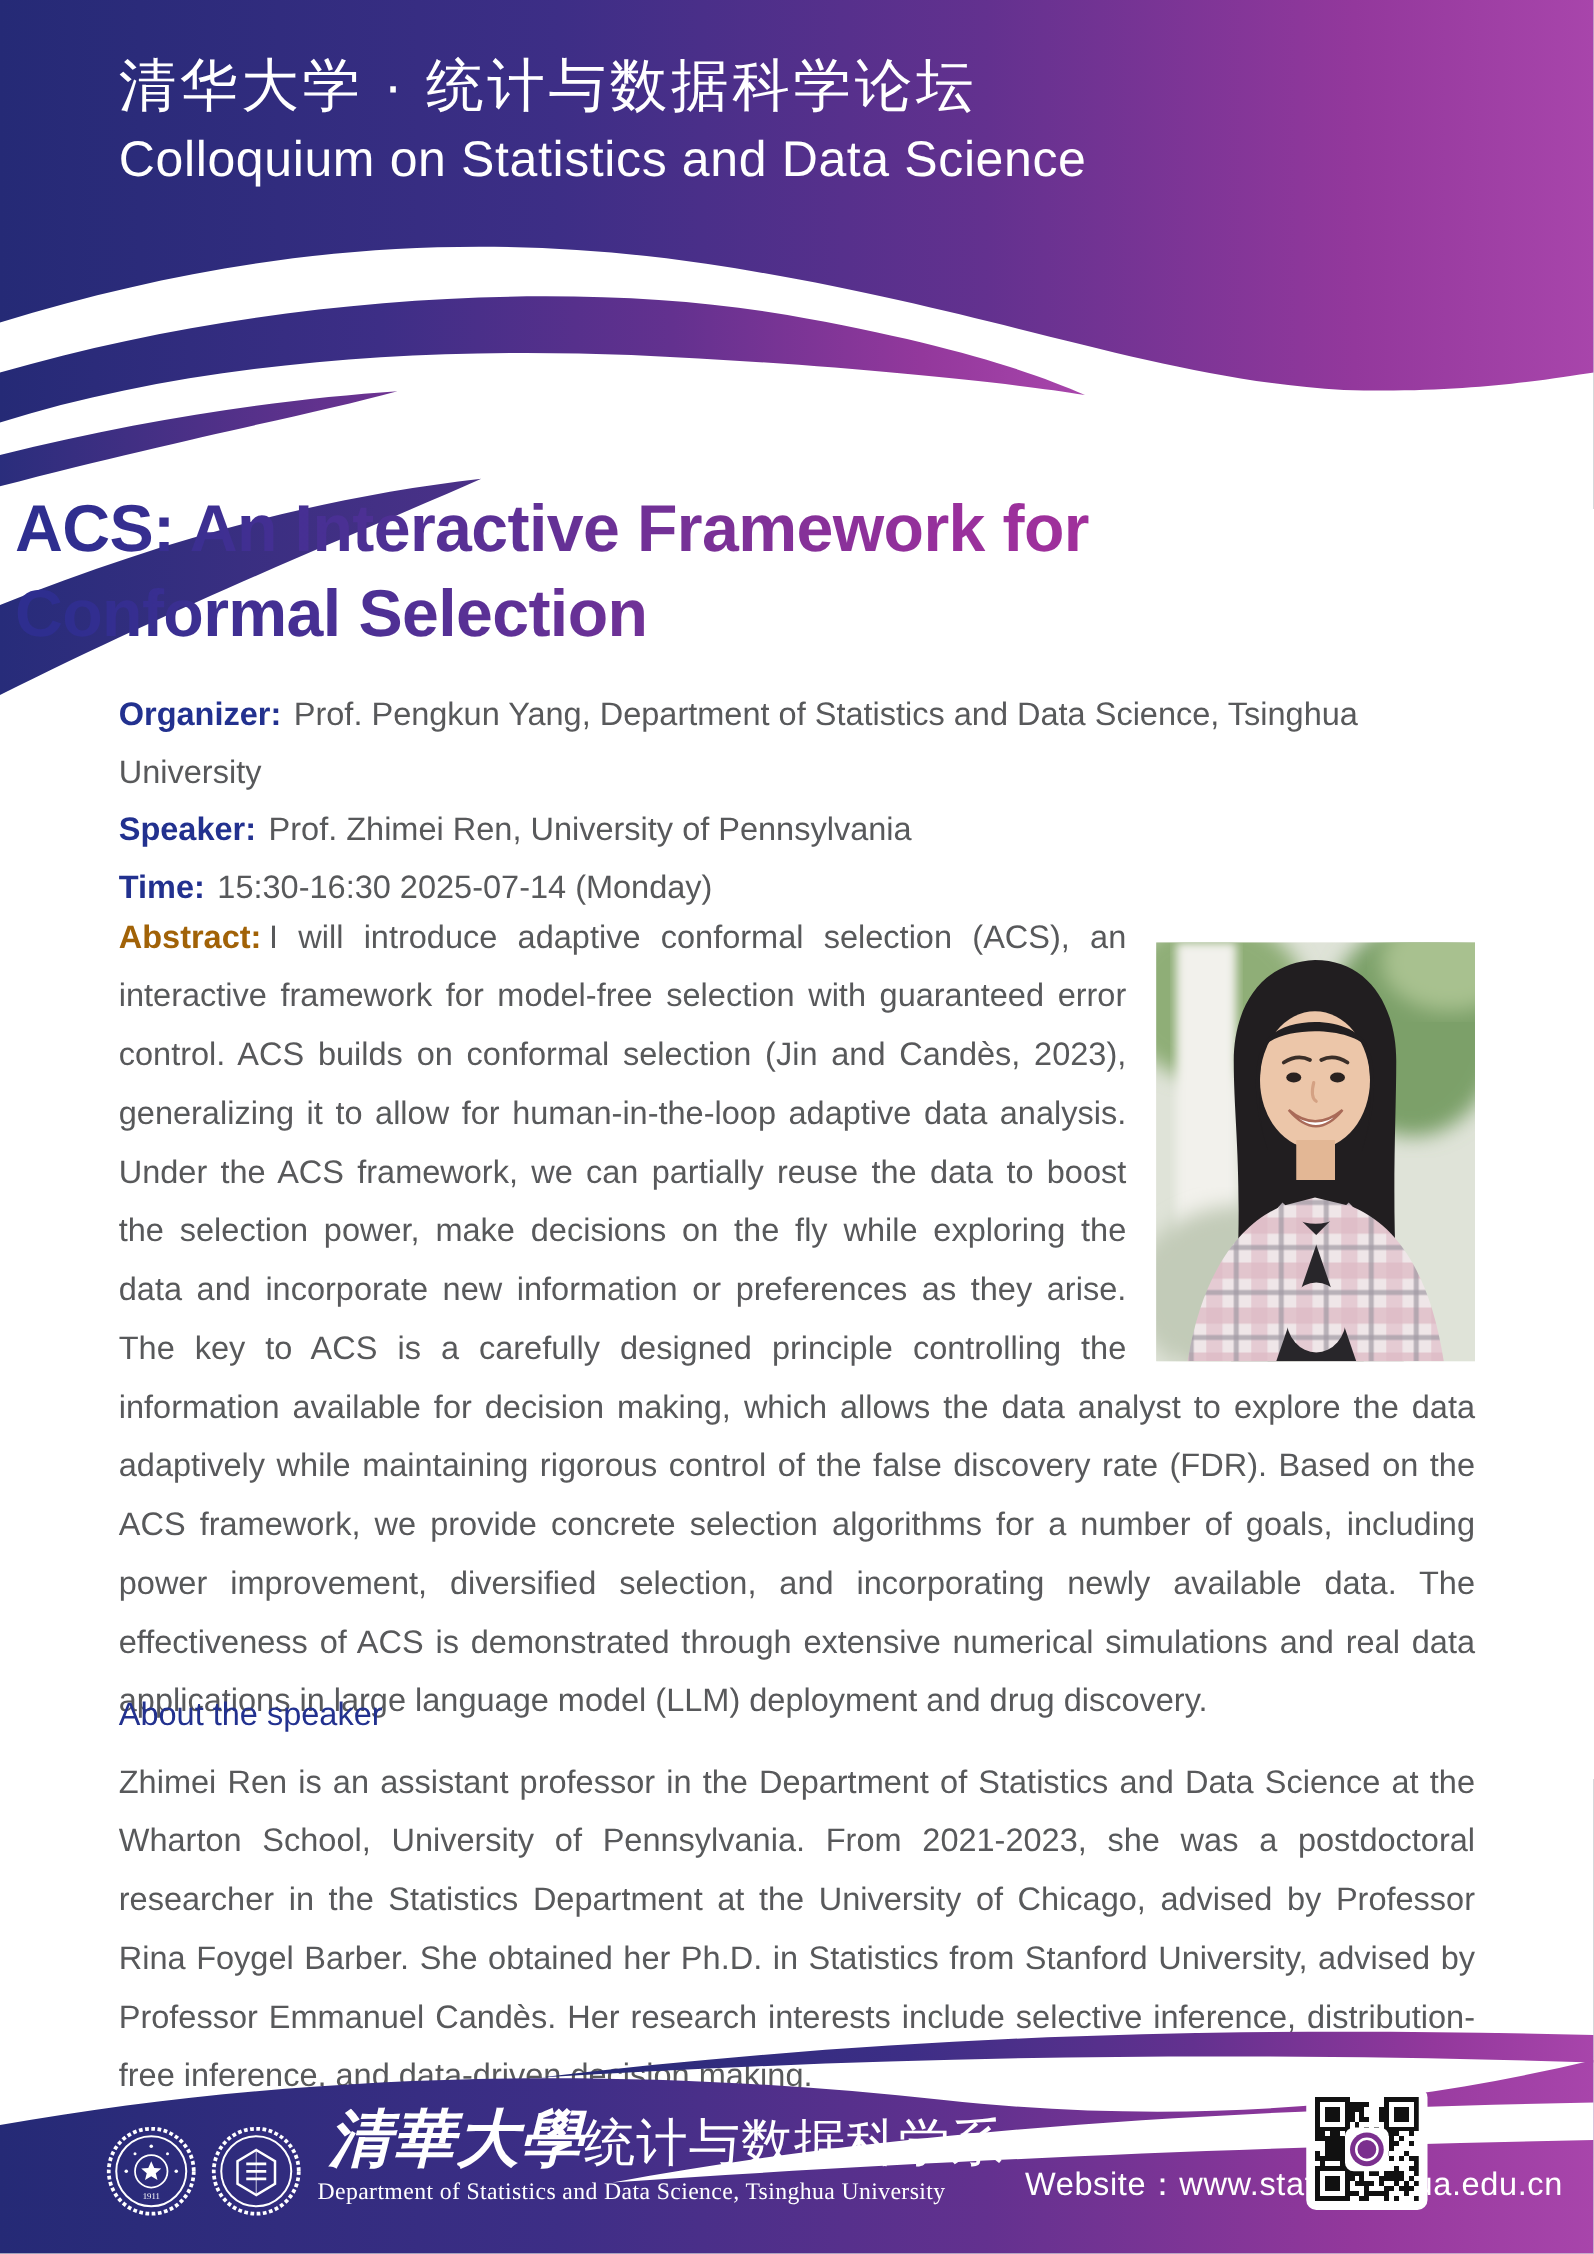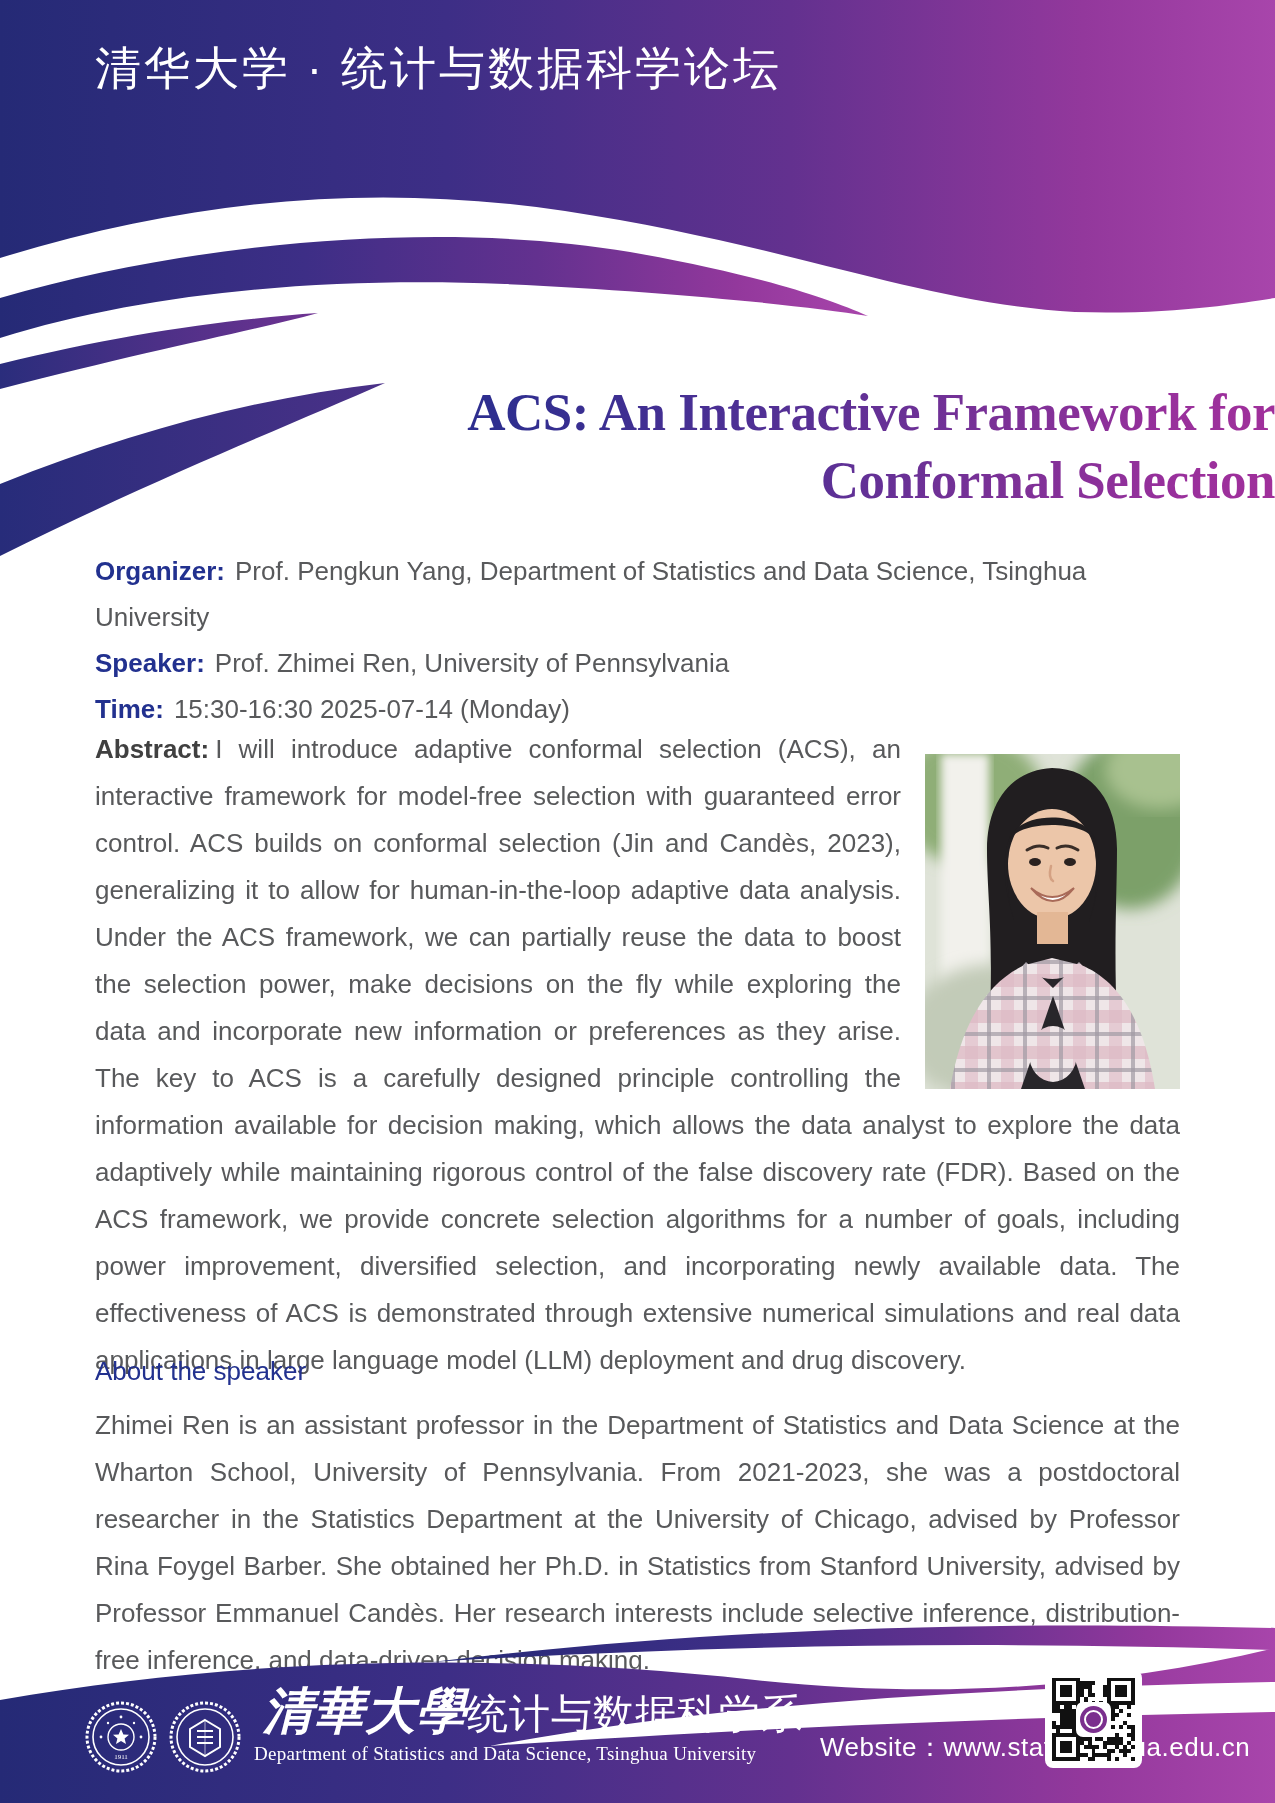--- a/index.html
+++ b/index.html
@@ -8,36 +8,36 @@
     background:#ffffff;overflow:hidden;
     font-family:"Liberation Sans", sans-serif;
   }
   
   .hdr-art{position:absolute;top:0;left:0;}
   .hdr-text{position:absolute;top:38px;left:95px;color:#fff;}
   .hdr-zh{font-size:46px;font-weight:400;letter-spacing:3px;line-height:60px;}
   .hdr-en{font-size:40px;font-weight:300;letter-spacing:0.5px;line-height:52px;margin-top:4px;}
   
   .talk-title{
-    position:absolute;top:378px;left:0;right:0;text-align:right;margin:0;font-family:Liberation Serif, serif;
+    position:absolute;top:378px;left:0;right:0;text-align:left;margin:12px;
   }
   .talk-title .grad{
     display:inline-block;
     font-size:53px;font-weight:bold;line-height:68px;letter-spacing:-0.5px;
     background:linear-gradient(90deg,#2e2e8f 4%,#523095 38%,#7b3197 66%,#99309c 88%,#a0309b 100%);
     -webkit-background-clip:text;background-clip:text;
     -webkit-text-fill-color:transparent;color:#5b2f93;
   }
   
   .details{position:absolute;top:548px;left:95px;width:1085px;font-size:26px;line-height:46px;color:#58595b;}
   .details .lbl{font-weight:bold;color:#22318f;margin-right:10px;}
   
   .abstract{position:absolute;top:726px;left:95px;width:1085px;}
   .abstract p{margin:0;font-size:26px;line-height:47px;color:#58595b;text-align:justify;}
-  .abstract .lbl{font-weight:bold;color:#404040;margin-right:6px;}
+  .abstract .lbl{font-weight:bold;color:#a16207;margin-right:6px;}
   .photo{float:right;width:255px;height:335px;margin:28px 0 12px 24px;background:#dfe3d8;}
   
   .about-h{position:absolute;top:1356px;left:95px;margin:0;font-size:26px;color:#22318f;font-weight:normal;}
   .bio{position:absolute;top:1402px;left:95px;width:1085px;margin:0;font-size:26px;line-height:47px;color:#58595b;text-align:justify;}
   
   .ftr-art{position:absolute;left:0;top:1600px;}
   .ftr-content{position:absolute;left:0;top:1600px;width:1275px;height:203px;color:#fff;}
   .seal{position:absolute;top:100px;}
   .seal.s1{left:84px;}
   .seal.s2{left:168px;}
@@ -82,20 +82,21 @@
       </linearGradient>
     </defs>
     <path fill="url(#lg1)" d="M0,0 H1275 V298 C1240,303 1175,315 1075,312 C920,303 790,245 565,211 C375,183 195,198 0,258 Z"></path>
     <path fill="url(#lg1)" d="M0,298 C210,237 455,222 630,252 C755,274 825,297 868,316 C800,305 660,291 505,284 C330,277 150,291 0,338 Z"></path>
     <path fill="url(#lgB)" d="M0,364 C120,334 230,319 318,313 C248,332 150,350 0,389 Z"></path>
     <path fill="url(#lgC)" d="M0,484 C130,432 255,398 385,383 C295,423 165,474 0,556 Z"></path>
   </svg>
 
   <div class="hdr-text">
     <div class="hdr-zh">清华大学 · 统计与数据科学论坛</div>
+    <div class="hdr-en">Colloquium on Statistics and Data Science</div>
   </div>
 
   <h1 class="talk-title">
     <span class="grad">
       <span style="display:block">ACS: An Interactive Framework for</span>
       <span style="display:block">Conformal Selection</span>
     </span>
   </h1>
 
   <div class="details">

